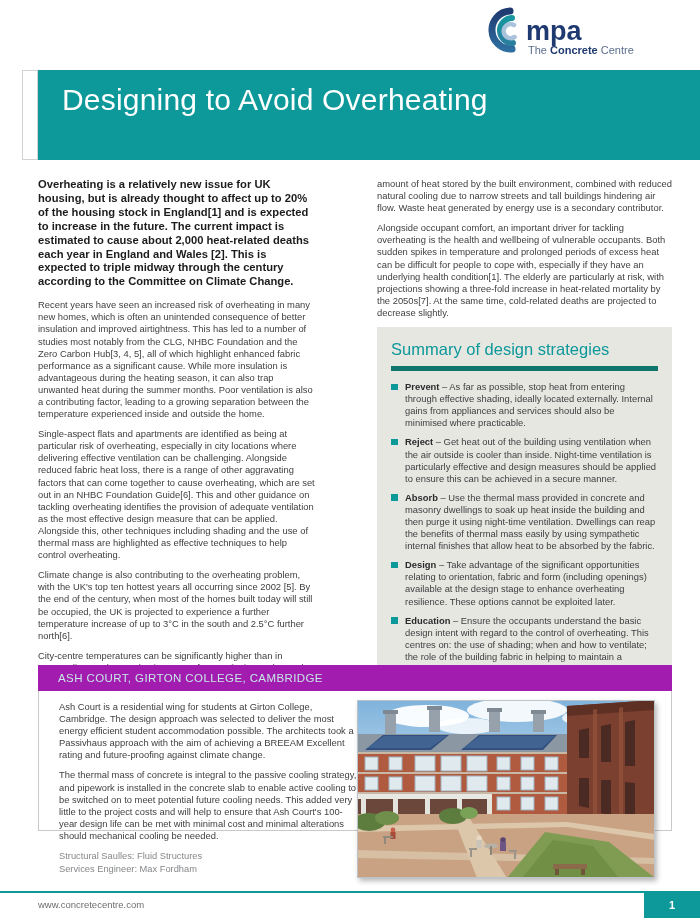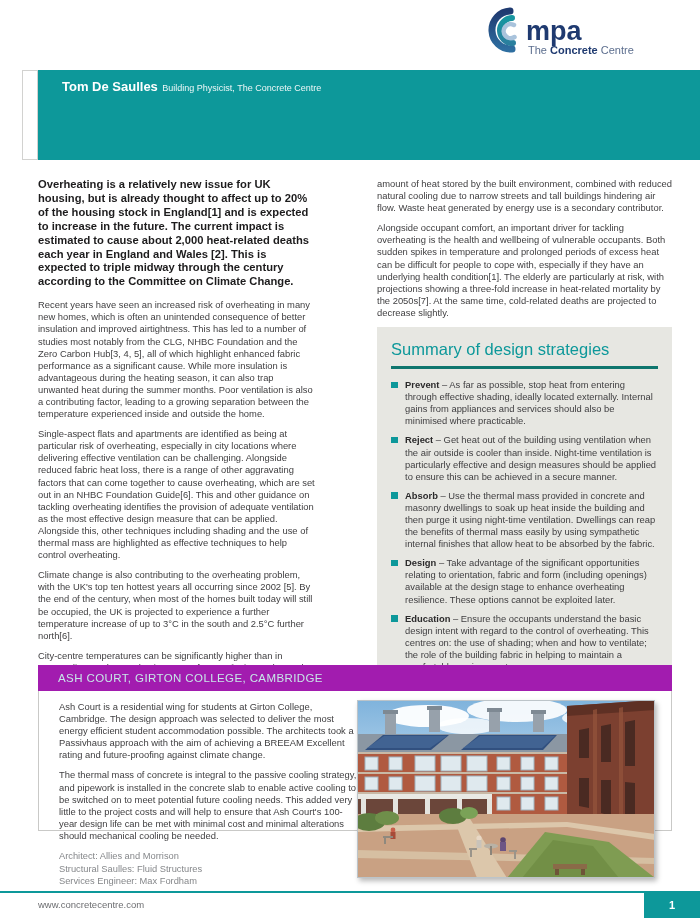--- a/index.html
+++ b/index.html
@@ -23,21 +23,21 @@
   
   .columns{position:absolute;left:38px;top:178px;width:634px;display:flex;gap:24px;}
   .col-left{width:296px;}
   .col-right{width:314px;padding-left:37px;}
   .col-left p,.col-right p{margin:0 0 8px;font-size:9.4px;line-height:12.1px;color:#414042;}
   p.intro{font-size:11.2px;line-height:13.9px;font-weight:bold;color:#1d1c1d;margin-bottom:10px;}
 
   
   .summary-box{background:#e7e7e2;padding:11px 14px 13px;margin-top:4px;}
   .summary-box h2{margin:2px 0 0;color:#0d989a;font-size:16.5px;font-weight:400;
-                  padding-bottom:7px;border-bottom:3px solid #0f766e;}
+                  padding-bottom:7px;border-bottom:5px solid #0f766e;}
   .summary-box ul{list-style:none;margin:10px 0 0;padding:0;}
   .summary-box li{position:relative;padding-left:14px;margin-bottom:7px;
                   font-size:9.4px;line-height:12.1px;color:#3f3e40;}
   .summary-box li:last-child{margin-bottom:0;}
   .sq{position:absolute;left:0;top:2.5px;width:6.5px;height:6.5px;background:#0d989a;}
   .term{font-weight:bold;color:#2b2a2b;}
 
   
   .case-study{position:absolute;left:38px;top:665px;width:634px;background:#fff;}
   .cs-header{background:#a21caf;color:#c7e7e8;font-size:11.5px;letter-spacing:.4px;
@@ -79,24 +79,21 @@
       <path d="M40 19 A7 7 0 1 0 40.5 31" fill="none" stroke="#a9c3dc" stroke-width="4.5" stroke-linecap="round"></path>
       <text x="52" y="34" font-size="27" font-weight="bold" fill="#1f3a70" font-family="Liberation Sans, sans-serif">mpa</text>
       <text x="54" y="48" font-size="11" font-family="Liberation Sans, sans-serif">
         <tspan fill="#5c6e8e">The</tspan><tspan> </tspan><tspan font-weight="bold" fill="#1f3a70">Concrete</tspan><tspan> </tspan><tspan fill="#5c6e8e">Centre</tspan>
       </text>
     </svg>
   </div>
 
   <div class="notch"></div>
   <section class="title-banner">
-    <p class="byline">
-      <span class="author">Tom De Saulles</span>
-      <span class="role">Building Physicist, The Concrete Centre</span>
-    </p>
+    <h1>Designing to Avoid Overheating</h1>
   </section>
 
   <main class="columns">
     <div class="col-left">
       <p class="intro">Overheating is a relatively new issue for UK housing, but is already thought to affect up to 20% of the housing stock in England[1] and is expected to increase in the future. The current impact is estimated to cause about 2,000 heat-related deaths each year in England and Wales [2]. This is expected to triple midway through the century according to the Committee on Climate Change.</p>
       <p>Recent years have seen an increased risk of overheating in many new homes, which is often an unintended consequence of better insulation and improved airtightness. This has led to a number of studies most notably from the CLG, NHBC Foundation and the Zero Carbon Hub[3, 4, 5], all of which highlight enhanced fabric performance as a significant cause. While more insulation is advantageous during the heating season, it can also trap unwanted heat during the summer months. Poor ventilation is also a contributing factor, leading to a growing separation between the temperature experienced inside and outside the home.</p>
       <p>Single-aspect flats and apartments are identified as being at particular risk of overheating, especially in city locations where delivering effective ventilation can be challenging. Alongside reduced fabric heat loss, there is a range of other aggravating factors that can come together to cause overheating, which are set out in an NHBC Foundation Guide[6]. This and other guidance on tackling overheating identifies the provision of adequate ventilation as the most effective design measure that can be applied. Alongside this, other techniques including shading and the use of thermal mass are highlighted as effective techniques to help control overheating.</p>
       <p>Climate change is also contributing to the overheating problem, with the UK's top ten hottest years all occurring since 2002 [5]. By the end of the century, when most of the homes built today will still be occupied, the UK is projected to experience a further temperature increase of up to 3°C in the south and 2.5°C further north[6].</p>
       <p>City-centre temperatures can be significantly higher than in surrounding rural areas (an increase of up to 9°C in London and 8°C in Manchester[7]). The temperature difference is usually greater at night than during the day, and is most apparent when the air is still. The main cause is the large</p>
     </div>
@@ -117,21 +114,20 @@
     </div>
   </main>
 
   <section class="case-study">
     <div class="cs-header">ASH COURT, GIRTON COLLEGE, CAMBRIDGE</div>
     <div class="cs-body">
       <div class="cs-text">
         <p>Ash Court is a residential wing for students at Girton College, Cambridge. The design approach was selected to deliver the most energy efficient student accommodation possible. The architects took a Passivhaus approach with the aim of achieving a BREEAM Excellent rating and future-proofing against climate change.</p>
         <p>The thermal mass of concrete is integral to the passive cooling strategy, and pipework is installed in the concrete slab to enable active cooling to be switched on to meet potential future cooling needs. This added very little to the project costs and will help to ensure that Ash Court's 100-year design life can be met with minimal cost and minimal alterations should mechanical cooling be needed.</p>
         <div class="credits">
-          <p>Architect: Allies and Morrison</p>
           <p>Structural Saulles: Fluid Structures</p>
           <p>Services Engineer: Max Fordham</p>
         </div>
       </div>
 
       <div class="cs-photo">
         <svg width="298" height="178" viewBox="0 0 298 178">
           <defs>
             <linearGradient id="sky" x1="0" y1="0" x2="0" y2="1">
               <stop offset="0" stop-color="#7fb3dc"></stop>

